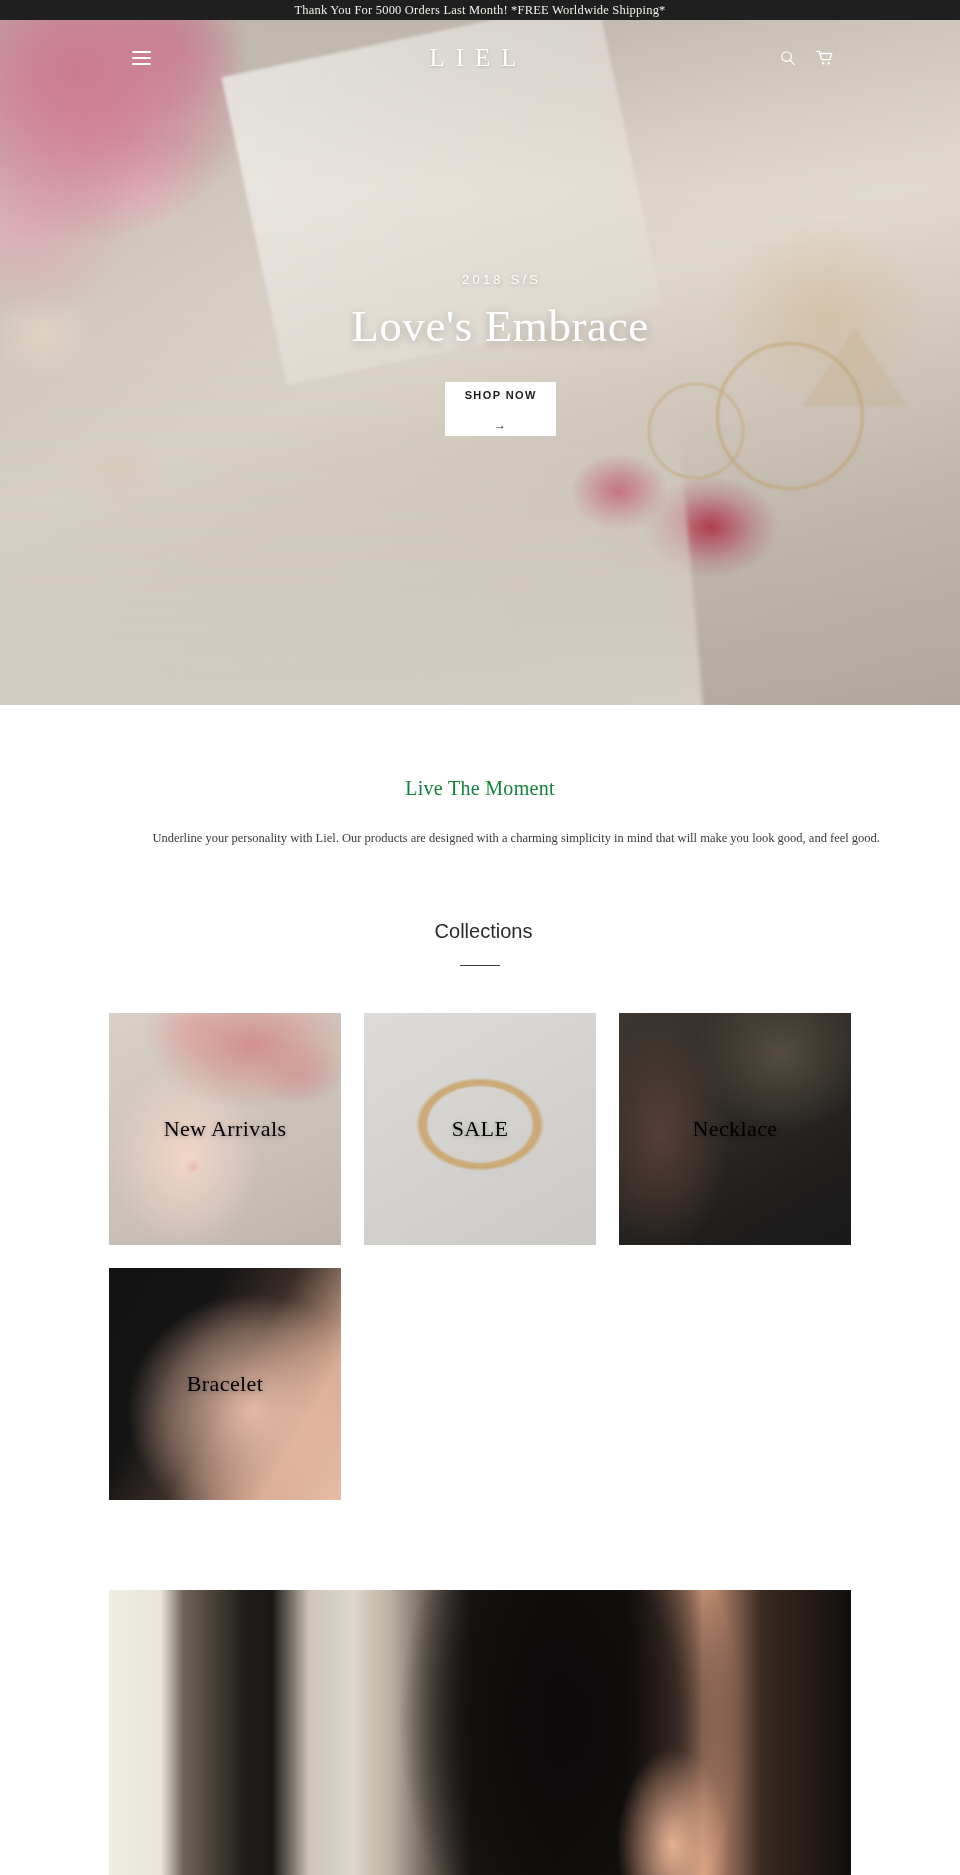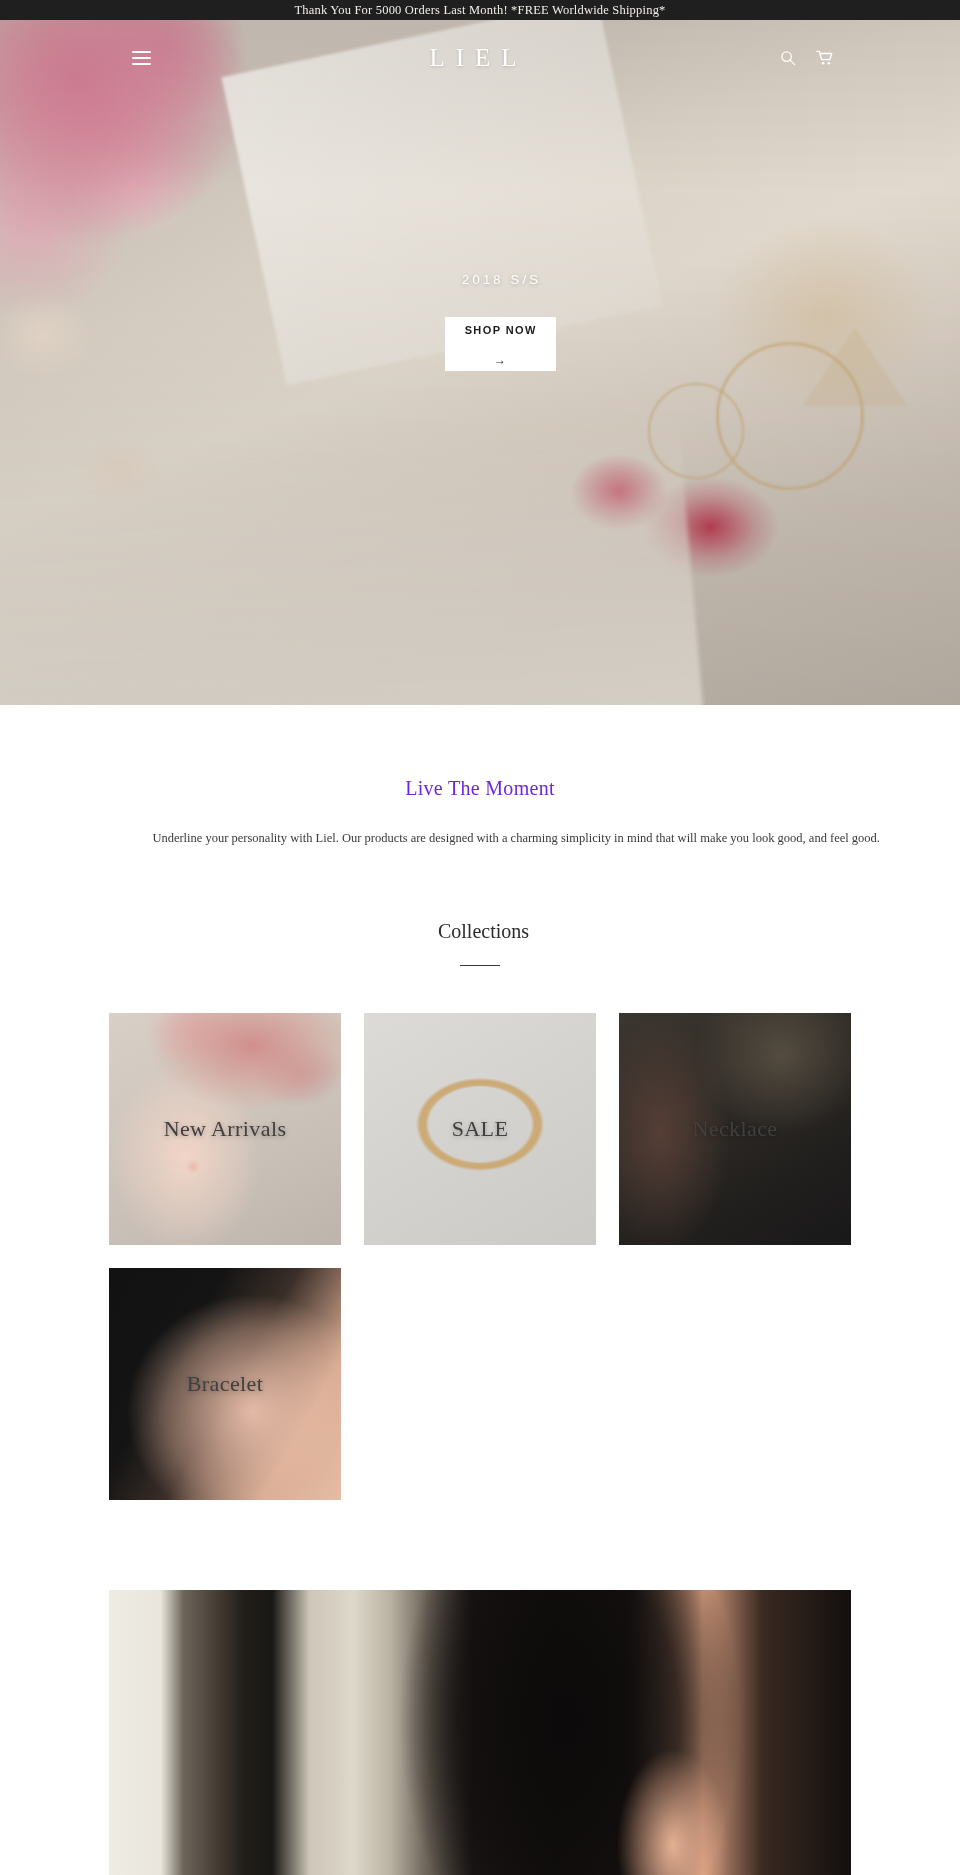--- a/index.html
+++ b/index.html
@@ -172,39 +172,39 @@
     text-indent: 1.4px;
   }
   .hero-btn .arr { font-size: 12px; line-height: 10px; }
 
   
   .intro { padding: 72px 0 0; text-align: center; }
   .intro h2 {
     font-family: "Liberation Serif", "DejaVu Serif", serif;
     font-size: 20px;
     font-weight: 400;
-    color: #6d28d9;
+    color: #15803d;
     letter-spacing: .3px;
   }
   .intro p {
     margin: 28px auto 0;
     max-width: 800px;
     font-family: "Liberation Serif", "DejaVu Serif", serif;
     font-size: 12.5px;
     color: #3a3a3a;
     letter-spacing: 0;
     line-height: 1.6;
     text-align: right;
   }
 
   
   .collections { padding: 72px 0 0; }
   .collections h2 {
     text-align: center;
-    font-family: Liberation Serif, serif;
+    font-family: Liberation Sans, sans-serif;
     font-size: 20px;
     font-weight: 400;
     color: #2b2b2b;
     margin-left: 7px;
   }
   .rule { width: 40px; height: 1px; background: #3a3a3a; margin: 22px auto 0; }
 
   .grid {
     width: 742px;
     margin: 47px auto 0;
@@ -219,21 +219,21 @@
     cursor: pointer;
     background: #bdbdbd;
   }
   .tile .ph { position: absolute; inset: 0; }
   .tile .cap {
     position: absolute;
     inset: 0;
     display: flex;
     align-items: center;
     justify-content: center;
-    color: #404040;
+    color: #000000;
     font-family: "Liberation Serif", "DejaVu Serif", serif;
     font-size: 22px;
     letter-spacing: .4px;
     text-shadow: 0 1px 5px rgba(0,0,0,.30);
   }
 
   
   .ph-new {
     background:
       radial-gradient(ellipse 130px 80px at 62% 14%, rgba(209,140,138,.95) 0%, rgba(214,160,152,.5) 50%, rgba(214,160,152,0) 80%),
@@ -337,20 +337,21 @@
           <path d="M0.8 1.3h2.6l2.2 8.4h8.1l2.1-6.2H4.6" stroke="#ffffff" stroke-width="1.3" stroke-linejoin="round" stroke-linecap="round"></path>
           <circle cx="7.1" cy="13.3" r="1.3" fill="#ffffff"></circle>
           <circle cx="12.8" cy="13.3" r="1.3" fill="#ffffff"></circle>
         </svg>
       </span>
     </div>
   </header>
 
   <div class="hero-copy">
     <div class="hero-kicker">2018 S/S</div>
+    <div class="hero-title">Love's Embrace</div>
     <div class="hero-btn">
       <span class="lbl">SHOP NOW</span>
       <span class="arr">→</span>
     </div>
   </div>
 </section>
 
 <section class="intro">
   <h2>Live The Moment</h2>
   <p>Underline your personality with Liel. Our products are designed with a charming simplicity in mind that will make you look good, and feel good.</p>

